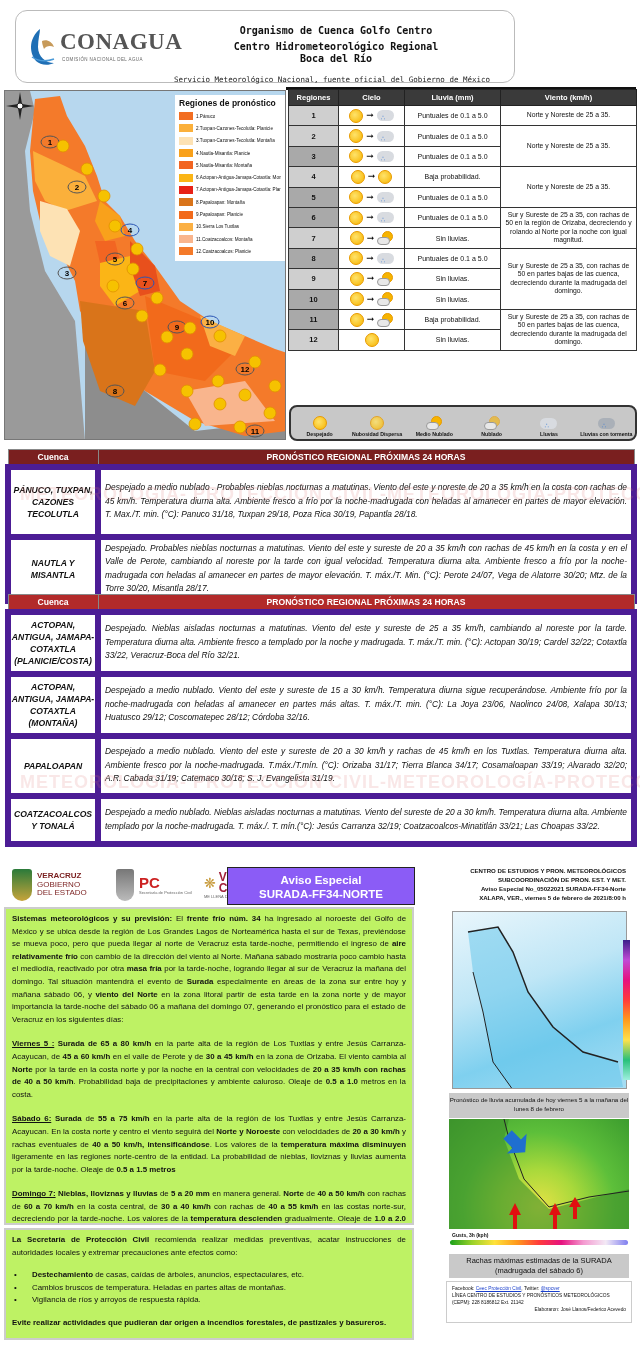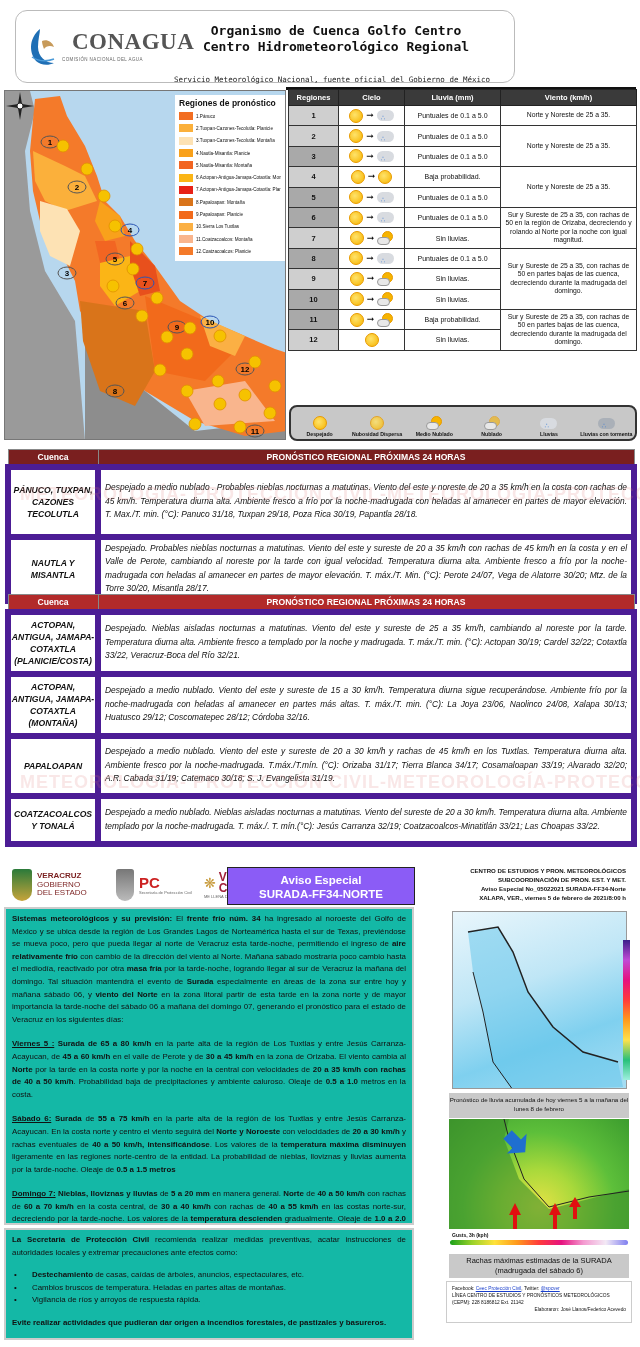--- a/index.html
+++ b/index.html
@@ -2,23 +2,23 @@
 <html><head>
 <meta charset="utf-8">
 <style>
   * { box-sizing: border-box; margin: 0; padding: 0; }
   body { width: 640px; height: 1347px; background: #ffffff; font-family: "Liberation Sans", sans-serif; color: #111; position: relative; overflow: hidden; }
 
   
   .hdr { position: absolute; left: 15px; top: 10px; width: 500px; height: 73px; border: 1px solid #bbb; border-radius: 12px; background: #fff; }
   .logo { position: absolute; left: 10px; top: 14px; width: 140px; height: 48px; }
   .logo-mark { position: absolute; left: 0; top: 2px; width: 30px; height: 40px; }
-  .logo-word { position: absolute; left: 34px; top: 4px; font-family: "Liberation Serif", serif; font-size: 23px; font-weight: bold; color: #555; letter-spacing: 0.5px; margin-left: 12px; }
+  .logo-word { position: absolute; left: 34px; top: 4px; font-family: "Liberation Serif", serif; font-size: 23px; font-weight: bold; color: #555; letter-spacing: 0.5px; }
   .logo-sub { position: absolute; left: 36px; top: 32px; font-size: 4.5px; color: #666; letter-spacing: 0.4px; }
-  .hdr-lines { position: absolute; left: 140px; top: 14px; width: 360px; text-align: center; font-family: "DejaVu Sans Mono", monospace; font-size: 13px; font-weight: bold; line-height: 12.5px; color: #111; }
+  .hdr-lines { position: absolute; left: 140px; top: 14px; width: 360px; text-align: center; font-family: "DejaVu Sans Mono", monospace; font-size: 10px; font-weight: bold; line-height: 12.5px; color: #111; }
   .hdr-lines div:nth-child(1) { margin-bottom: 3px; }
   .hdr-foot { position: absolute; left: 136px; top: 64px; width: 360px; text-align: center; font-family: "DejaVu Sans Mono", monospace; font-size: 7.5px; line-height: 10px; color: #222; }
   .hdr-rule { position: absolute; left: 286px; top: 87px; width: 350px; height: 3px; background: #111; }
 
   
   .map { position: absolute; left: 4px; top: 90px; width: 282px; height: 350px; background: #b7d7ee; overflow: hidden; border: 1px solid #777; }
   .map svg { position: absolute; left: 0; top: 0; }
   .legend { position: absolute; left: 170px; top: 4px; width: 110px; background: #fff; padding: 3px 4px; }
   .legend-title { font-size: 8.5px; font-weight: bold; margin-bottom: 2px; }
   .legend-row { display: flex; align-items: center; height: 12.3px; }
@@ -66,21 +66,21 @@
   .logos { position: absolute; left: 8px; top: 866px; width: 410px; height: 40px; }
   .lg { position: absolute; top: 0; height: 38px; display: flex; align-items: center; }
   .shield { width: 20px; height: 32px; border-radius: 3px 3px 10px 10px; background: linear-gradient(#2a7a3a, #c7a43a); margin-right: 5px; }
   .lg-txt { font-size: 8px; line-height: 8.5px; font-weight: bold; color: #7a1f1f; }
   .lg-txt .thin { font-weight: normal; }
   .pc-big { font-size: 15px; font-weight: bold; color: #c22; line-height: 14px; }
   .pc-small { font-size: 4px; color: #666; line-height: 5px; }
   .vc-big { font-size: 12px; font-weight: bold; color: #a0203a; line-height: 11px; }
   .aviso { position: absolute; left: 227px; top: 867px; width: 188px; height: 38px; background: #8b5cf6; border: 1px solid #222; color: #fff; font-weight: bold; font-size: 11.5px; text-align: center; line-height: 14px; padding-top: 5px; }
 
-  .box { position: absolute; left: 4px; width: 410px; border: 2px solid #ccc; background: #14b8a6; padding: 4px 6px; font-size: 7.9px; line-height: 12.6px; text-align: justify; color: #111; }
+  .box { position: absolute; left: 4px; width: 410px; border: 2px solid #ccc; background: #bef264; padding: 4px 6px; font-size: 7.9px; line-height: 12.6px; text-align: justify; color: #111; }
   .box p { margin-bottom: 12px; }
   .box p:last-child { margin-bottom: 0; }
   .box b { font-weight: bold; }
   .box u { text-decoration: underline; }
   .b1 { top: 907px; height: 318px; }
   .b2 { top: 1228px; height: 112px; }
   .b2 ul { list-style: none; margin: 10px 0 10px 0; }
   .b2 li { padding-left: 20px; position: relative; line-height: 12.6px; }
   .b2 li::before { content: "•"; position: absolute; left: 2px; }
 
@@ -106,20 +106,21 @@
       <path d="M14 2 C4 10 2 24 10 34 C14 38 22 39 28 36 C20 36 12 30 12 20 C12 12 14 6 14 2Z" fill="#1f6fb5"></path>
       <path d="M16 14 C20 12 26 14 28 20 C24 18 20 19 18 22 C17 19 16 17 16 14Z" fill="#c79a5a"></path>
       <path d="M6 30 C12 34 20 35 28 32" stroke="#4a9ad8" stroke-width="1.5" fill="none"></path>
     </svg>
     <div class="logo-word">CONAGUA</div>
     <div class="logo-sub">COMISIÓN NACIONAL DEL AGUA</div>
   </div>
   <div class="hdr-lines">
     <div>Organismo de Cuenca Golfo Centro</div>
     <div>Centro Hidrometeorológico Regional</div>
+    <div>Boca del Río</div>
   </div>
   <div class="hdr-foot">Servicio Meteorológico Nacional, fuente oficial del Gobierno de México</div>
 </div>
 <div class="hdr-rule"></div>
 
 <div class="map">
   <svg width="282" height="350" viewBox="0 0 282 350">
     <path d="M0 0 L25 0 L30 20 L20 60 L25 120 L40 180 L70 230 L80 350 L0 350Z" fill="#9a9a9a"></path>
     <path d="M80 220 L100 250 L140 300 L190 340 L282 330 L282 350 L80 350Z" fill="#8d8d8d"></path>
     <path d="M30 8 L55 5 L62 25 L80 55 L92 85 L100 110 L115 125 L130 150 L150 175 L175 210 L205 230 L240 245 L270 258 L282 262 L282 340 L240 345 L190 330 L140 300 L100 250 L75 220 L70 190 L55 160 L35 130 L28 100 L25 60Z" fill="#f47a2a"></path>

